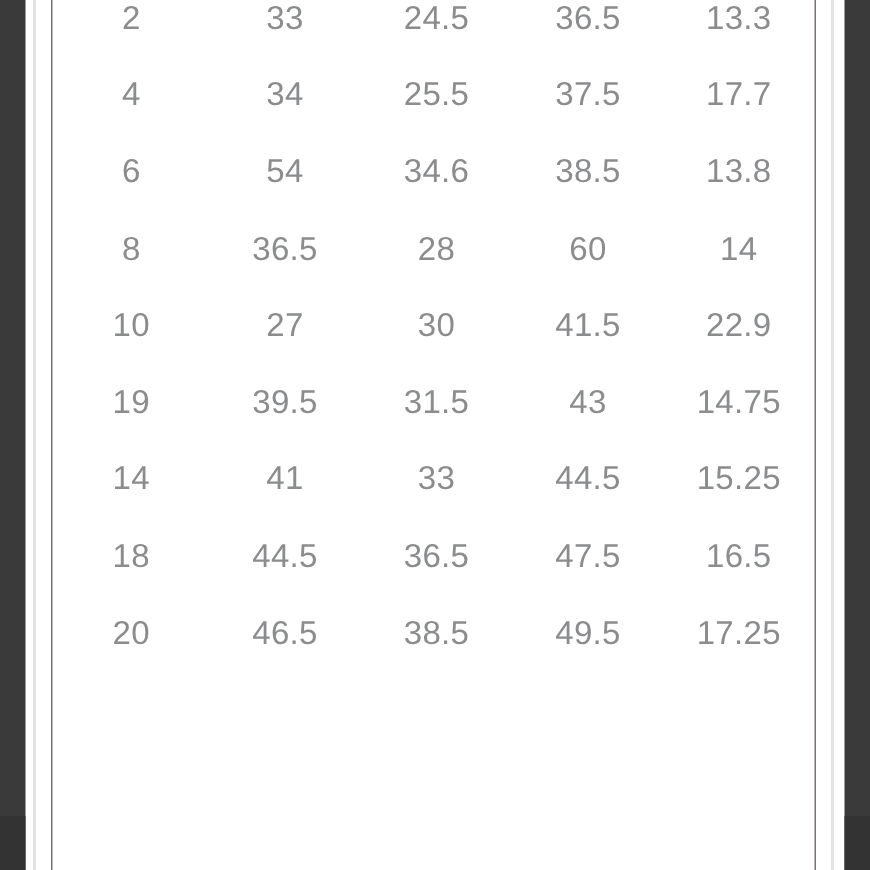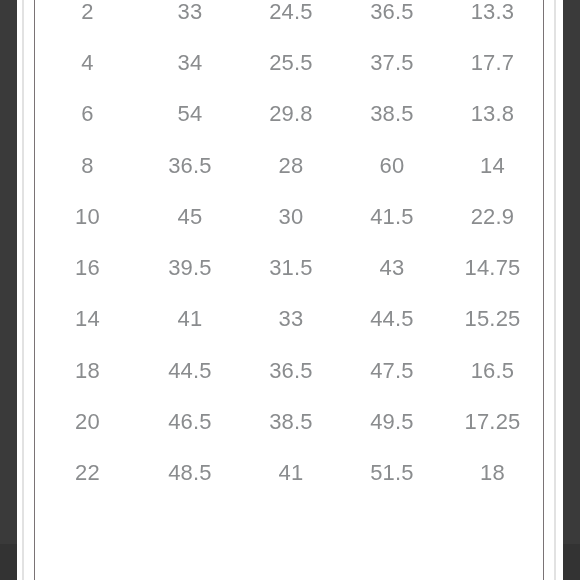--- a/index.html
+++ b/index.html
@@ -134,40 +134,40 @@
           <tr>
             <td>4</td>
             <td>34</td>
             <td>25.5</td>
             <td>37.5</td>
             <td>17.7</td>
           </tr>
           <tr>
             <td>6</td>
             <td>54</td>
-            <td>29.8</td>
+            <td>34.6</td>
             <td>38.5</td>
             <td>13.8</td>
           </tr>
           <tr>
             <td>8</td>
             <td>36.5</td>
             <td>28</td>
             <td>60</td>
             <td>14</td>
           </tr>
           <tr>
             <td>10</td>
-            <td>45</td>
+            <td>27</td>
             <td>30</td>
             <td>41.5</td>
             <td>22.9</td>
           </tr>
           <tr>
-            <td>16</td>
+            <td>19</td>
             <td>39.5</td>
             <td>31.5</td>
             <td>43</td>
             <td>14.75</td>
           </tr>
           <tr>
             <td>14</td>
             <td>41</td>
             <td>33</td>
             <td>44.5</td>
@@ -180,24 +180,17 @@
             <td>47.5</td>
             <td>16.5</td>
           </tr>
           <tr>
             <td>20</td>
             <td>46.5</td>
             <td>38.5</td>
             <td>49.5</td>
             <td>17.25</td>
           </tr>
-          <tr>
-            <td>22</td>
-            <td>48.5</td>
-            <td>41</td>
-            <td>51.5</td>
-            <td>18</td>
-          </tr>
         </tbody>
     </table>
   </div>
 
 </div>
 
 </body></html>

